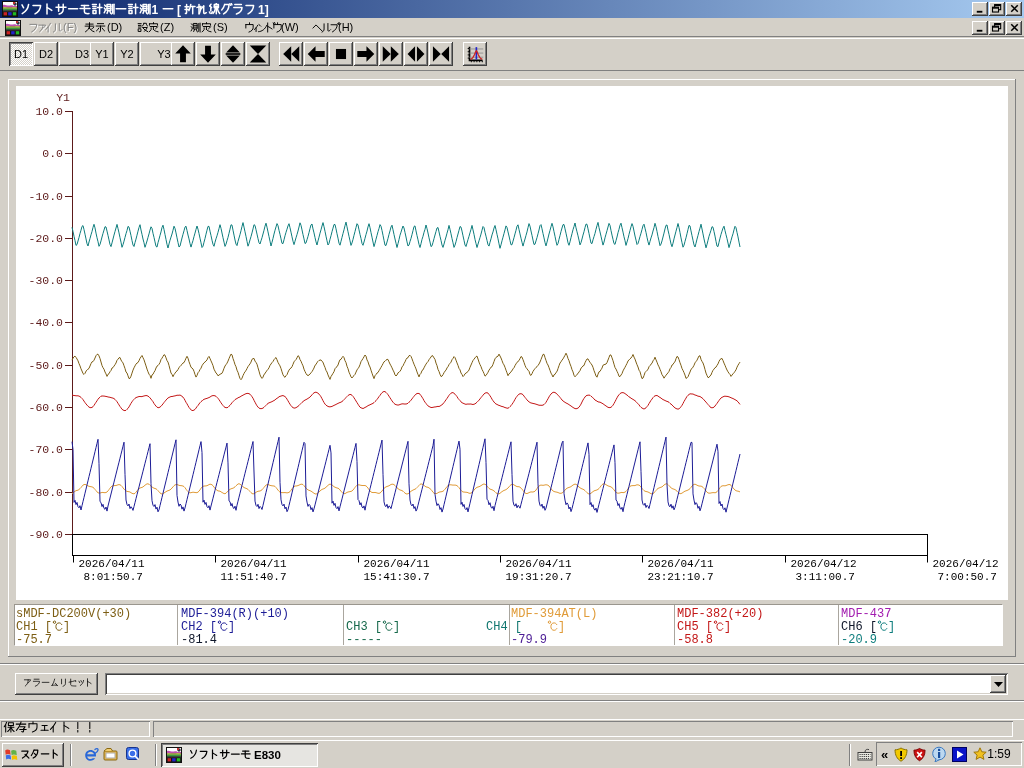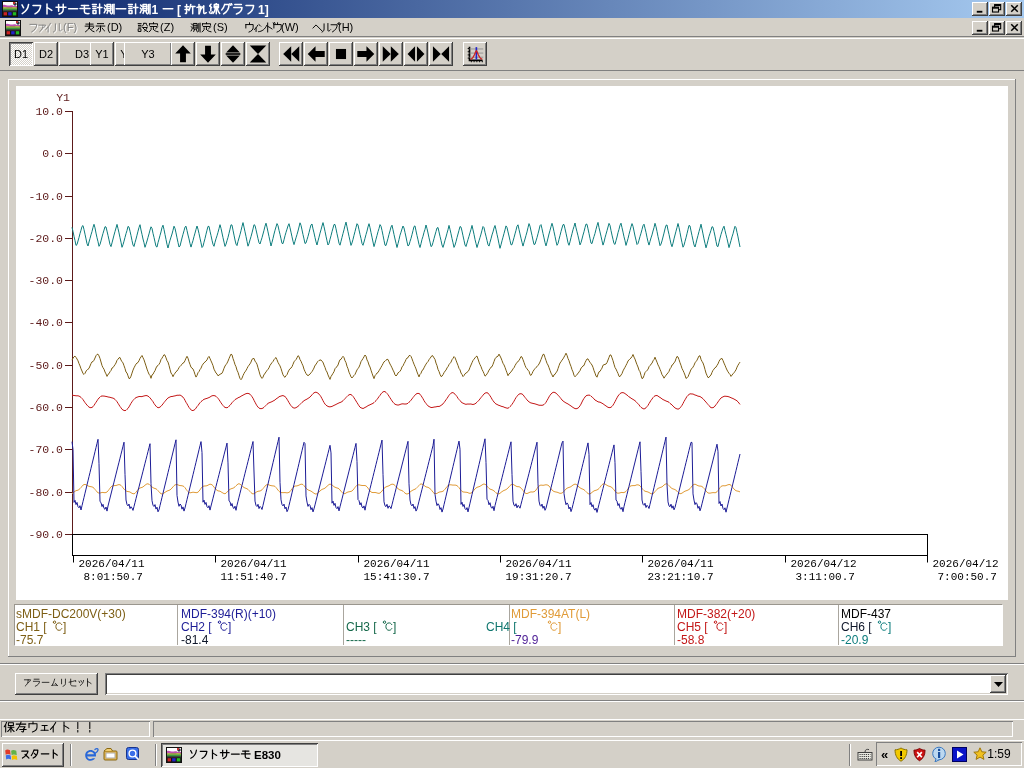--- a/index.html
+++ b/index.html
@@ -13,21 +13,21 @@
  display:flex;align-items:center;justify-content:center;font-size:11px;color:#000}
 .tb.press{background:#d4d0c8;background-image:linear-gradient(45deg,#fff 25%,transparent 25%,transparent 75%,#fff 75%),linear-gradient(45deg,#fff 25%,transparent 25%,transparent 75%,#fff 75%);background-size:2px 2px;background-position:0 0,1px 1px;box-shadow:inset 1px 1px 0 #404040,inset -1px -1px 0 #fff,inset 2px 2px 0 #808080}
 .tb svg{display:block}
 .wbtn{position:absolute;width:16px;height:14px;background:#d4d0c8;
  box-shadow:inset -1px -1px 0 #404040,inset 1px 1px 0 #fff,inset -2px -2px 0 #808080;}
 .wbtn svg{display:block;margin:0 auto}
 #client{position:absolute;left:0;top:71px;width:1024px;height:648px;background:#d4d0c8}
 .panelhl{position:absolute;pointer-events:none}
 #legend{position:absolute;left:14px;top:604px;width:989px;height:42px;background:#fff;border:1px solid #9a968e;border-right-color:#fff;border-bottom-color:#fff}
 .lcol{position:absolute;top:605px;height:40px;border-left:1px solid #aaa69e}
-.ltxt{position:absolute;font-family:Liberation Sans, sans-serif;font-size:12px;white-space:pre;display:flex;align-items:flex-start}
+.ltxt{position:absolute;font-family:Liberation Mono, monospace;font-size:12px;white-space:pre;display:flex;align-items:flex-start}
 #alarmbtn{position:absolute;left:15px;top:673px;width:83px;height:22px;background:#d4d0c8;
  box-shadow:inset -1px -1px 0 #404040,inset 1px 1px 0 #fff,inset -2px -2px 0 #808080}
 #combo{position:absolute;left:105px;top:673px;width:903px;height:22px;background:#fff;
  box-shadow:inset 1px 1px 0 #808080,inset -1px -1px 0 #fff,inset 2px 2px 0 #404040,inset -2px -2px 0 #d4d0c8}
 #combo .drop{position:absolute;right:2px;top:2px;width:16px;height:18px;background:#d4d0c8;
  box-shadow:inset -1px -1px 0 #404040,inset 1px 1px 0 #fff,inset -2px -2px 0 #808080;display:flex;align-items:center;justify-content:center}
 #status{position:absolute;left:0;top:719px;width:1024px;height:21px;background:#d4d0c8;border-top:1px solid #fff}
 .spanel{position:absolute;top:721px;height:16px;box-shadow:inset 1px 1px 0 #808080,inset -1px -1px 0 #fff}
 #task{position:absolute;left:0;top:740px;width:1024px;height:28px;background:#d4d0c8;border-top:1px solid #fff}
 #startb{position:absolute;left:2px;top:2px;width:62px;height:24px;background:#d4d0c8;
@@ -320,21 +320,21 @@
     </div>
 <div class="tb" style="left:59px;width:46px">
       <span>D3</span>
     </div>
 <div class="tb" style="left:90px;width:24px">
       <span>Y1</span>
     </div>
 <div class="tb" style="left:115px;width:24px">
       <span>Y2</span>
     </div>
-<div class="tb" style="left:124px;width:48px">
+<div class="tb" style="left:140px;width:48px">
       <span>Y3</span>
     </div>
 <div class="tb" style="left:171px;width:24px">
       <svg width="22" height="22" viewBox="0 0 24 24" fill="#000">
         <path d="M12,2.5 L20.5,11.5 H15.2 V21 H8.8 V11.5 H3.5 Z"></path>
       </svg>
     </div>
 <div class="tb" style="left:196px;width:24px">
       <svg width="22" height="22" viewBox="0 0 24 24" fill="#000">
         <path d="M12,21.5 L3.5,12.5 H8.8 V3 H15.2 V12.5 H20.5 Z"></path>
@@ -521,21 +521,21 @@
 <div class="ltxt" style="left:677px;top:607px;color:#c31717">MDF-382(+20)</div>
 <div class="ltxt" style="left:677px;top:620px;color:#c31717">CH5 [</div>
 <svg style="position:absolute;left:712.0px;top:619.5px" width="14" height="14" viewBox="0 0 14 14">
       <g fill="none" stroke="#c31717" stroke-width="1.00" stroke-linecap="round" stroke-linejoin="round">
         <path transform="translate(0.00,0) scale(1.0000)" d="M2.3,2.2 a1.2,1.2 0 1 0 2.4,0 a1.2,1.2 0 1 0 -2.4,0"></path>
         <path transform="translate(0.00,0) scale(1.0000)" d="M10.8,4.6 C10.2,3.5 9.2,2.9 8.1,2.9 C6.1,2.9 4.9,4.5 4.9,6.6 C4.9,8.7 6.1,10.3 8.1,10.3 C9.2,10.3 10.2,9.7 10.8,8.6"></path>
       </g>
     </svg>
 <div class="ltxt" style="left:724.0px;top:620px;color:#c31717">]</div>
 <div class="ltxt" style="left:677px;top:633px;color:#c31717">-58.8</div>
-<div class="ltxt" style="left:841px;top:607px;color:#000000">MDF-437</div>
+<div class="ltxt" style="left:841px;top:607px;color:#a21caf">MDF-437</div>
 <div class="ltxt" style="left:841px;top:620px;color:#0f172a">CH6 [</div>
 <svg style="position:absolute;left:876.0px;top:619.5px" width="14" height="14" viewBox="0 0 14 14">
       <g fill="none" stroke="#0d7d7d" stroke-width="1.00" stroke-linecap="round" stroke-linejoin="round">
         <path transform="translate(0.00,0) scale(1.0000)" d="M2.3,2.2 a1.2,1.2 0 1 0 2.4,0 a1.2,1.2 0 1 0 -2.4,0"></path>
         <path transform="translate(0.00,0) scale(1.0000)" d="M10.8,4.6 C10.2,3.5 9.2,2.9 8.1,2.9 C6.1,2.9 4.9,4.5 4.9,6.6 C4.9,8.7 6.1,10.3 8.1,10.3 C9.2,10.3 10.2,9.7 10.8,8.6"></path>
       </g>
     </svg>
 <div class="ltxt" style="left:888.0px;top:620px;color:#0d7d7d">]</div>
 <div class="ltxt" style="left:841px;top:633px;color:#0d7d7d">-20.9</div>
 <div id="alarmbtn"></div>

